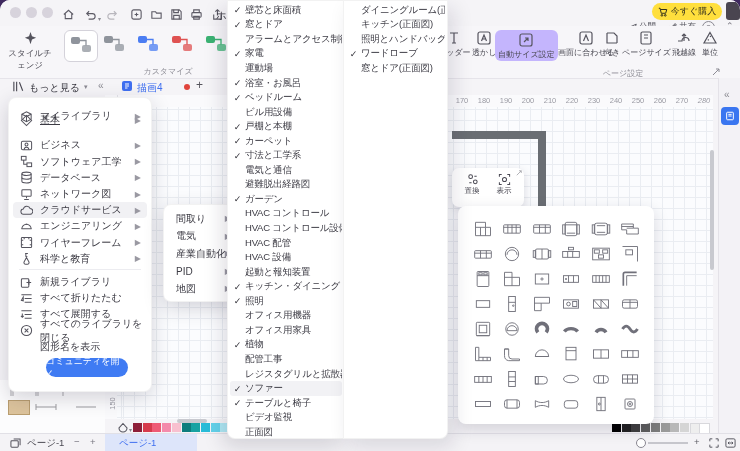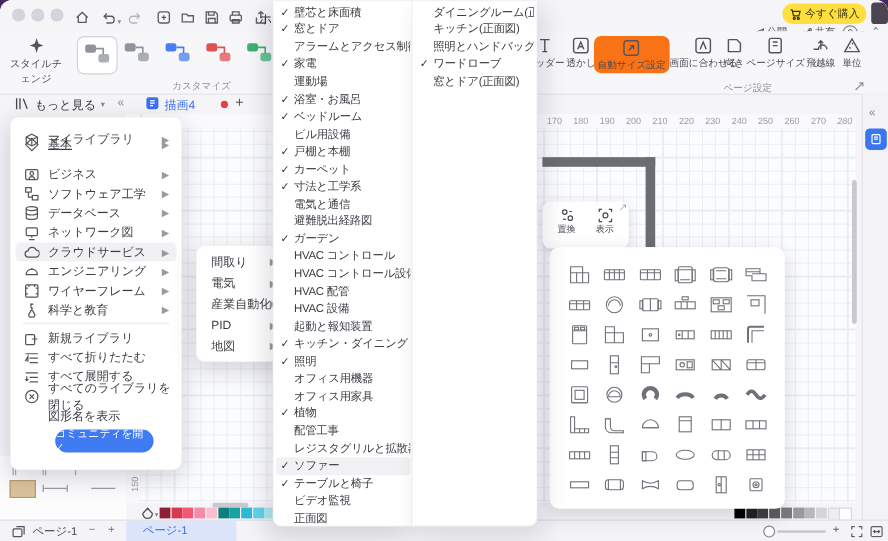--- a/index.html
+++ b/index.html
@@ -18,21 +18,21 @@
   .miniaction{position:absolute;top:21px;font-size:8.5px;color:#55545e;display:flex;align-items:center;gap:2px;}
   
   .ribbon{position:absolute;left:0;top:26px;width:100%;height:52px;background:#f7f6f9;border-bottom:1px solid #e6e4ea;}
   .stylechange{position:absolute;left:4px;top:3px;width:52px;height:44px;text-align:center;color:#4a4953;font-size:8.5px;}
   .thumb{position:absolute;top:4px;width:32px;height:30px;border-radius:6px;}
   .thumb.sel{background:#fff;border:1px solid #d4d2da;}
   .custlabel{position:absolute;left:118px;top:40px;width:100px;text-align:center;font-size:8px;color:#8d8c95;}
   .ritem{position:absolute;top:4px;text-align:center;font-size:8px;color:#4a4953;}
   .ritem .ric{margin:0 auto 1px auto;width:16px;height:16px;color:#55545e;}
   .ritem .rlb{white-space:nowrap;}
-  .autobg{background:#f97316;border-radius:6px;padding:2px 3px 1px 3px;}
+  .autobg{background:#c4b5fd;border-radius:6px;padding:2px 3px 1px 3px;}
   .pglabel{position:absolute;left:588px;top:42px;width:70px;text-align:center;font-size:8px;color:#8d8c95;}
   
   .docbar{position:absolute;left:0;top:78px;width:100%;height:17px;}
   
   .hruler{position:absolute;left:117px;top:95px;width:596px;height:12px;background:#fafafc;border-bottom:1px solid #e3e3e8;}
   .vruler{position:absolute;left:105px;top:95px;width:12px;height:324px;background:#fafafc;border-right:1px solid #e3e3e8;}
   .tick{position:absolute;top:1px;font-size:7.5px;color:#9a9aa3;transform:translateX(-50%);}
   .vtick{position:absolute;left:1px;font-size:7.5px;color:#9a9aa3;transform:rotate(-90deg);}
   .canvas{position:absolute;left:117px;top:107px;width:596px;height:312px;background:#fbfcfe;
     background-image:repeating-linear-gradient(#eaedf2 0 1px,transparent 1px 11px),repeating-linear-gradient(90deg,#eaedf2 0 1px,transparent 1px 11px);background-position:6px 2px;}

